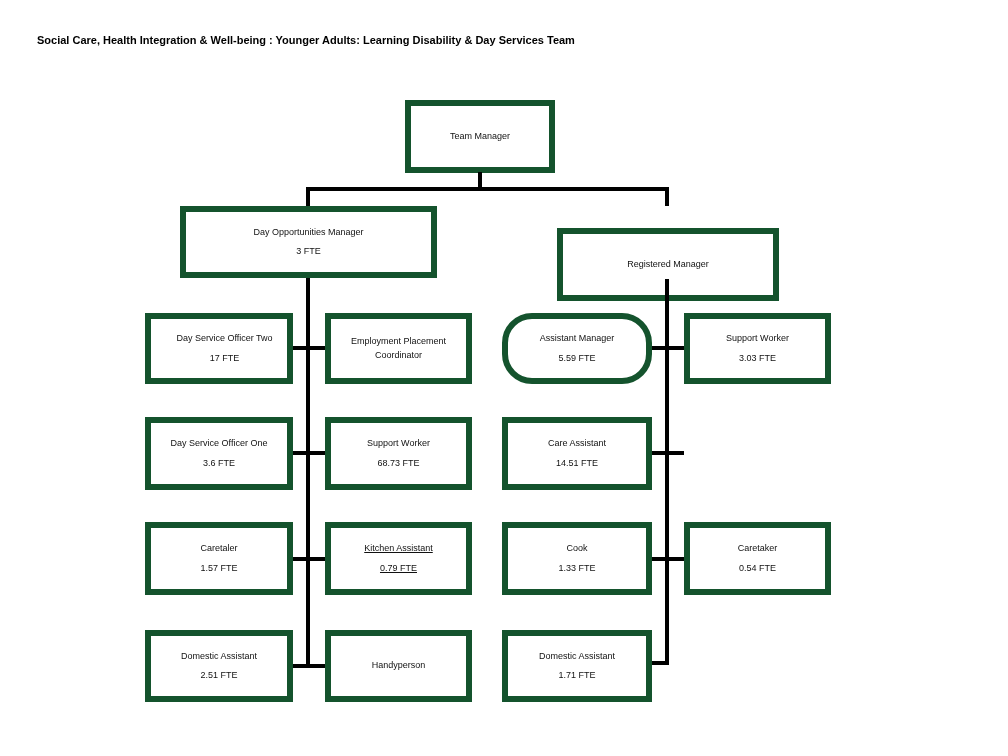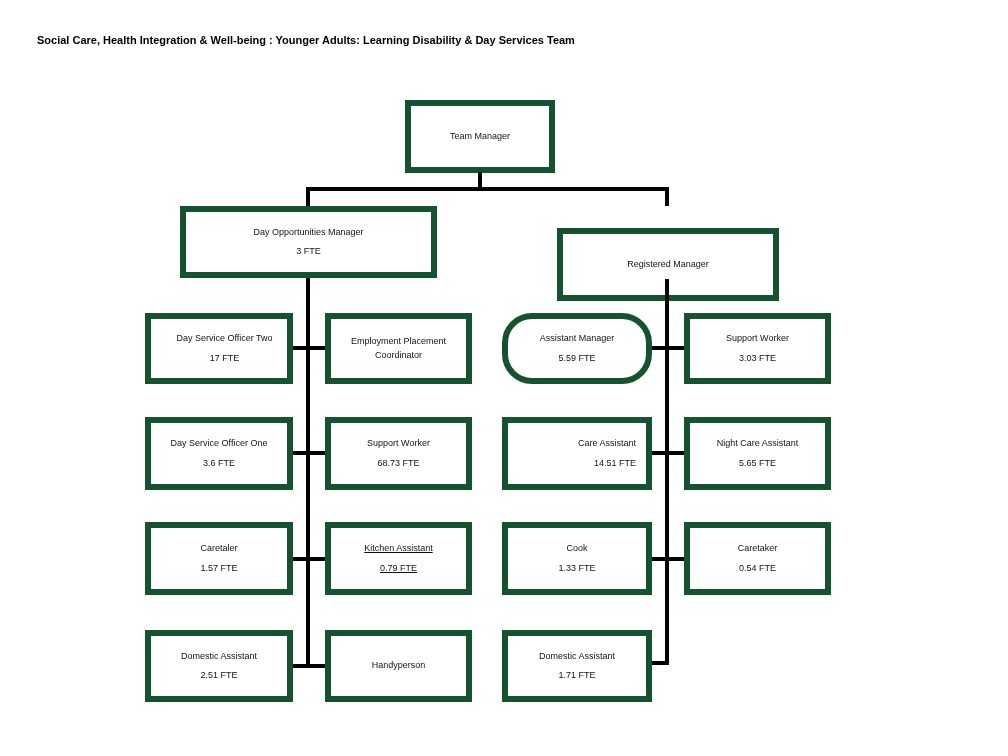--- a/index.html
+++ b/index.html
@@ -52,21 +52,21 @@
   #n-epc       { left: 325px; top: 313px; width: 147px; height: 71px; }
   #n-dso1      { left: 145px; top: 417px; width: 148px; height: 73px; }
   #n-swl       { left: 325px; top: 417px; width: 147px; height: 73px; }
   #n-caretaler { left: 145px; top: 522px; width: 148px; height: 73px; }
   #n-kitchen   { left: 325px; top: 522px; width: 147px; height: 73px; text-decoration: underline; }
   #n-doml      { left: 145px; top: 630px; width: 148px; height: 72px; }
   #n-handy     { left: 325px; top: 630px; width: 147px; height: 72px; }
 
   #n-asstmgr   { left: 502px; top: 313px; width: 150px; height: 71px; border-radius: 30px; }
   #n-swr       { left: 684px; top: 313px; width: 147px; height: 71px; }
-  #n-careasst  { left: 502px; top: 417px; width: 150px; height: 73px; align-items: flex-end; }
+  #n-careasst  { left: 502px; top: 417px; width: 150px; height: 73px; }
   #n-nightca   { left: 684px; top: 417px; width: 147px; height: 73px; }
   #n-cook      { left: 502px; top: 522px; width: 150px; height: 73px; }
   #n-caretaker { left: 684px; top: 522px; width: 147px; height: 73px; }
   #n-domr      { left: 502px; top: 630px; width: 150px; height: 72px; }
 </style>
 </head>
 <body>
 
 <div id="canvas">
 
@@ -124,24 +124,20 @@
     <span class="fte">5.59 FTE</span>
   </div>
   <div class="node" id="n-swr">
     <span class="role">Support Worker</span>
     <span class="fte">3.03 FTE</span>
   </div>
   <div class="node" id="n-careasst">
     <span class="role">Care Assistant</span>
     <span class="fte">14.51 FTE</span>
   </div>
-  <div class="node" id="n-nightca">
-    <span class="role">Night Care Assistant</span>
-    <span class="fte">5.65 FTE</span>
-  </div>
   <div class="node" id="n-cook">
     <span class="role">Cook</span>
     <span class="fte">1.33 FTE</span>
   </div>
   <div class="node" id="n-caretaker">
     <span class="role">Caretaker</span>
     <span class="fte">0.54 FTE</span>
   </div>
   <div class="node" id="n-domr">
     <span class="role">Domestic Assistant</span>

